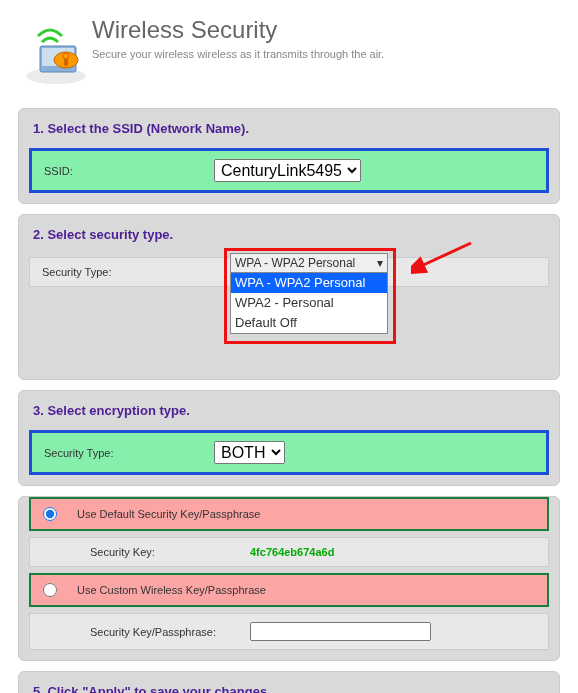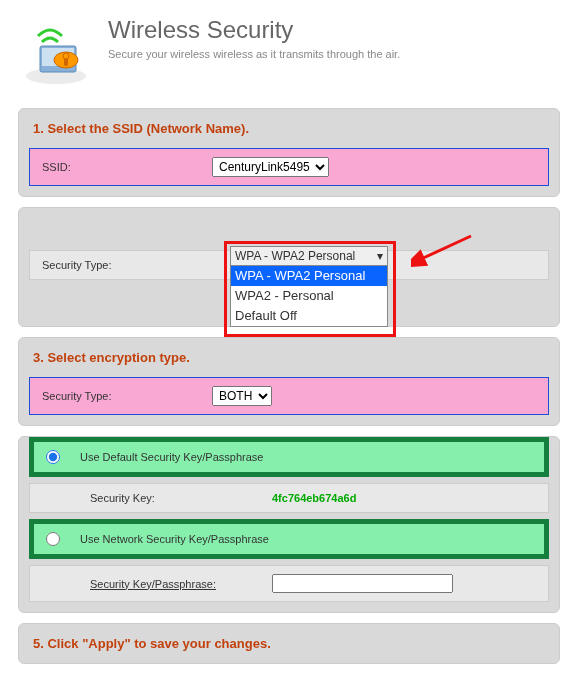--- a/index.html
+++ b/index.html
@@ -7,21 +7,21 @@
       font-family: Arial, Helvetica, sans-serif;
       background: #fff;
       width: 578px;
       font-size: 12px;
       color: #333;
     }
     .header {
       display: flex;
       align-items: flex-start;
       padding: 16px 20px 10px 20px;
-      gap: 16px;
+      gap: 0;
     }
     .header-icon {
       width: 72px;
       height: 72px;
       position: relative;
       flex-shrink: 0;
     }
     .header-text h1 {
       font-size: 24px;
       font-weight: 400;
@@ -36,64 +36,63 @@
       background: #d9d9d9;
       border: 1px solid #ccc;
       border-radius: 6px;
       margin: 10px 18px;
       padding: 0;
       position: relative;
     }
     .panel-title {
       font-size: 13px;
       font-weight: bold;
-      color: #c2410c;
+      color: #4c1d95;
       padding: 12px 14px;
     }
     .panel-row {
-      background: #f9a8d4;
-      border: 1px solid #1d4ed8;
+      background: #86efac;
+      border: 3px solid #1d4ed8;
       margin: 0 10px 10px 10px;
       padding: 8px 12px;
       display: flex;
       align-items: center;
       font-size: 11px;
     }
     .panel-row .label {
       width: 170px;
       color: #333;
     }
     .panel-row select {
-      font-size: 12px;
+      font-size: 16px;
       padding: 1px 2px;
     }
     .radio-row {
-      background: #86efac;
-      border: 5px solid #15803d;
+      background: #fca5a5;
+      border: 2px solid #15803d;
       margin: 0 10px 6px 10px;
       padding: 8px 12px;
       display: flex;
       align-items: center;
       font-size: 11px;
       gap: 20px;
     }
     .radio-row input[type="radio"] {
       width: 14px;
       height: 14px;
       accent-color: #1a73e8;
     }
     .subrow {
       background: #e8e8e8;
       border: 1px solid #ccc;
       margin: 0 10px 6px 10px;
       padding: 8px 12px 8px 60px;
       display: flex;
       align-items: center;
       font-size: 11px;
-      gap: 22px;
     }
     .subrow .sublabel {
       width: 160px;
     }
     .seckey {
       color: #0a0;
       font-weight: bold;
     }
     .dropdown-overlay {
       position: absolute;
@@ -175,20 +174,21 @@
   <div class="panel-title">1. Select the SSID (Network Name).</div>
   <div class="panel-row">
     <span class="label">SSID:</span>
     <select>
       <option>CenturyLink5495</option>
     </select>
   </div>
 </div>
 
 <div class="panel" style="padding-bottom:70px;">
+  <div class="panel-title">2. Select security type.</div>
   <div class="panel-row hidden-placeholder">
     <span class="label"></span>
     <select><option>placeholder</option></select>
   </div>
 
   <div style="position:absolute; left:10px; right:10px; top:42px; background:#e8e8e8; border:1px solid #ccc; padding:8px 12px; display:flex; align-items:center; font-size:11px;">
     <span class="label" style="width:170px;">Security Type:</span>
   </div>
 
   <div class="dropdown-overlay">
@@ -231,23 +231,23 @@
   <div class="radio-row">
     <input type="radio" name="keymode" checked="" style="">
     <span>Use Default Security Key/Passphrase</span>
   </div>
   <div class="subrow">
     <span class="sublabel">Security Key:</span>
     <span class="seckey">4fc764eb674a6d</span>
   </div>
   <div class="radio-row">
     <input type="radio" name="keymode" style="">
-    <span>Use Network Security Key/Passphrase</span>
-  </div>
-  <div class="subrow" style="margin-bottom:10px;text-decoration:underline;">
+    <span>Use Custom Wireless Key/Passphrase</span>
+  </div>
+  <div class="subrow" style="margin-bottom:10px;">
     <span class="sublabel">Security Key/Passphrase:</span>
     <input type="text" value="" style="">
   </div>
 </div>
 
 <div class="panel">
   <div class="panel-title">5. Click "Apply" to save your changes.</div>
 
 </div>
 

